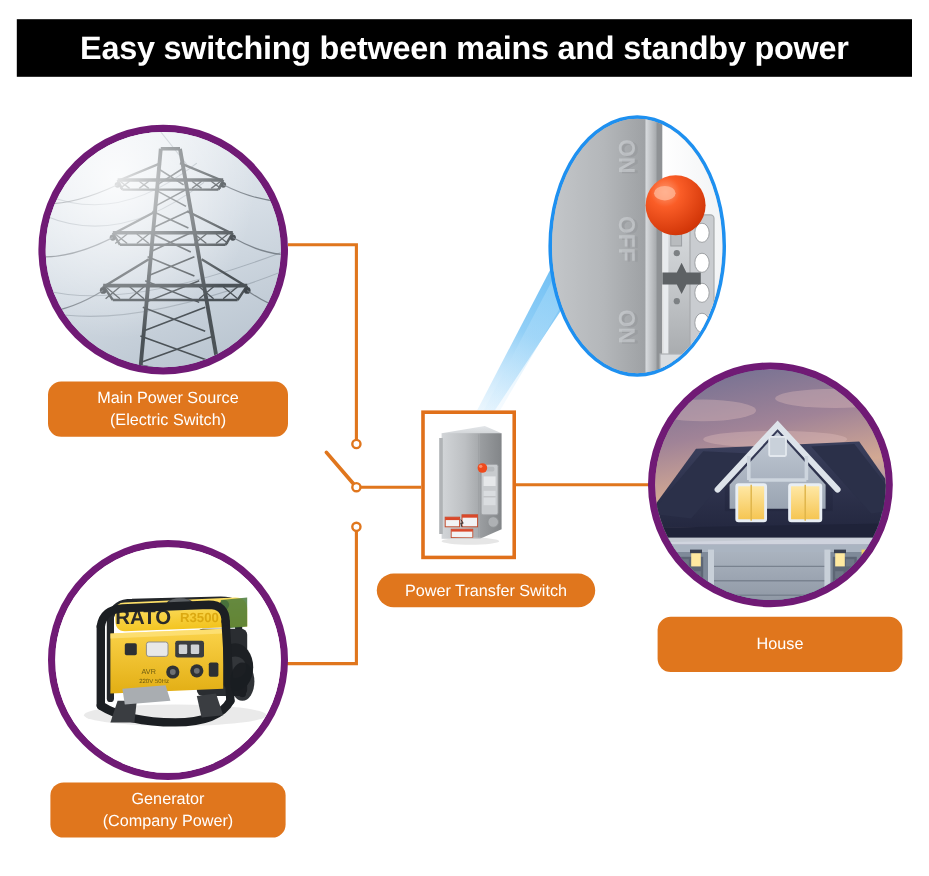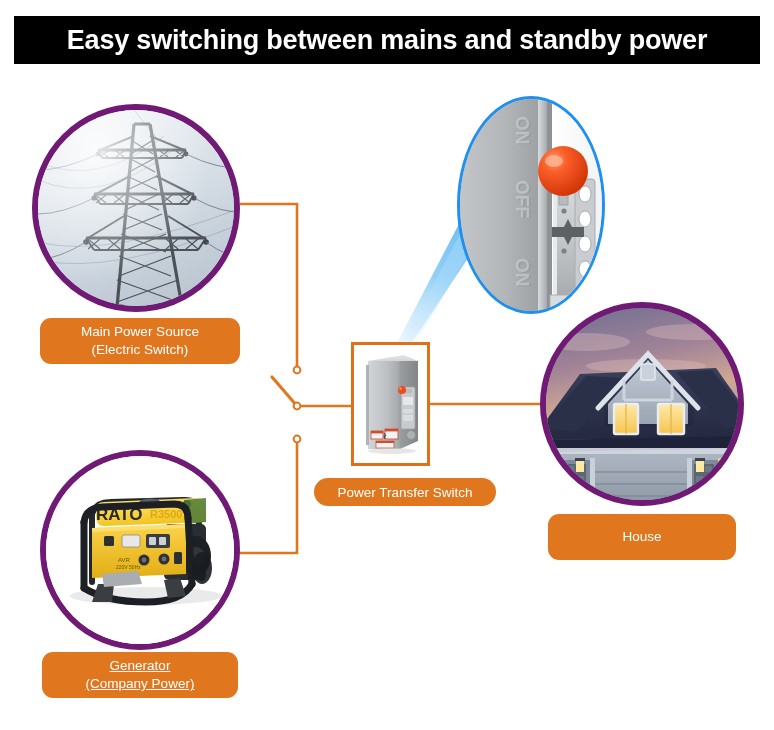--- a/index.html
+++ b/index.html
@@ -405,21 +405,21 @@
 
         <path d="M52 128 L46 146 L66 146 L68 128 Z" fill="#3a3d41"></path>
         <path d="M118 124 L122 142 L140 140 L134 122 Z" fill="#3a3d41"></path>
 
         <path d="M56 118 L92 115 L96 128 L58 131 Z" fill="#a9adb1"></path>
 
         <ellipse cx="156" cy="112" rx="10" ry="16" fill="#1a1d21" opacity="0.9"></ellipse>
       </svg>
     </div>
   </div>
-  <div class="node-label" style="left:42px; top:652px; width:196px; height:46px;text-decoration:underline;">
+  <div class="node-label" style="left:42px; top:652px; width:196px; height:46px;">
     <span>Generator</span>
     <span>(Company Power)</span>
   </div>
 
   <div class="node-circle ph-house" style="left:540px; top:302px; width:204px; height:204px;">
     <div class="photo">
       <svg viewBox="0 0 204 204" width="204" height="204">
         <defs>
           <linearGradient id="duskG" x1="0" y1="0" x2="0.2" y2="1">
             <stop offset="0%" stop-color="#6e6e92"></stop>
@@ -526,21 +526,21 @@
 
         <rect x="172" y="150" width="26" height="50" fill="#f3cf63"></rect>
         <rect x="176" y="152" width="20" height="48" rx="1" fill="#1f5f63"></rect>
         <rect x="180" y="158" width="12" height="10" fill="#2c7b80"></rect>
         <circle cx="194" cy="176" r="1.6" fill="#d7c07a"></circle>
 
         <path d="M-4 196 L208 192 L208 204 L-4 204 Z" fill="#97a0ad"></path>
       </svg>
     </div>
   </div>
-  <div class="node-label" style="left:548px; top:514px; width:188px; height:46px;">
+  <div class="node-label" style="left:548px; top:514px; width:204px; height:46px;">
     <span>House</span>
   </div>
 
   <div class="switch-frame">
     <div class="switch-photo">
       <svg viewBox="0 0 73 118" width="73" height="118">
         <defs>
           <linearGradient id="encG" x1="0" y1="0" x2="1" y2="0">
             <stop offset="0%" stop-color="#d2d5d8"></stop>
             <stop offset="60%" stop-color="#bdc0c3"></stop>

